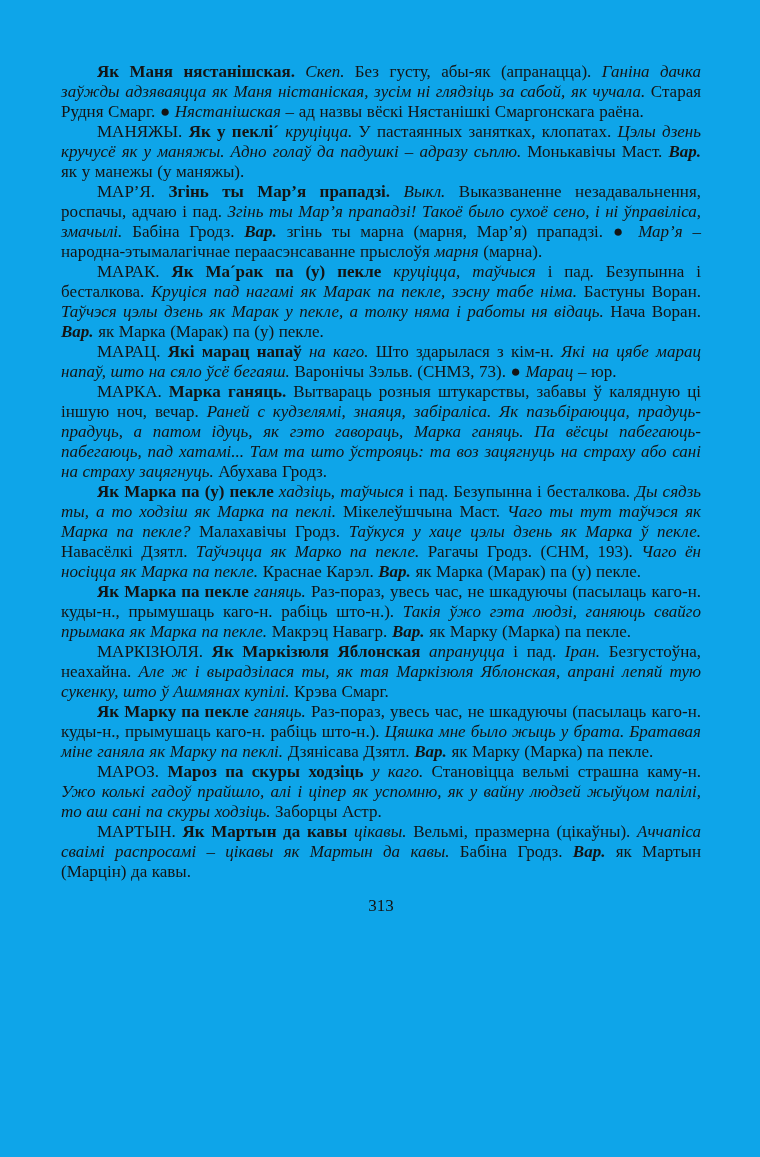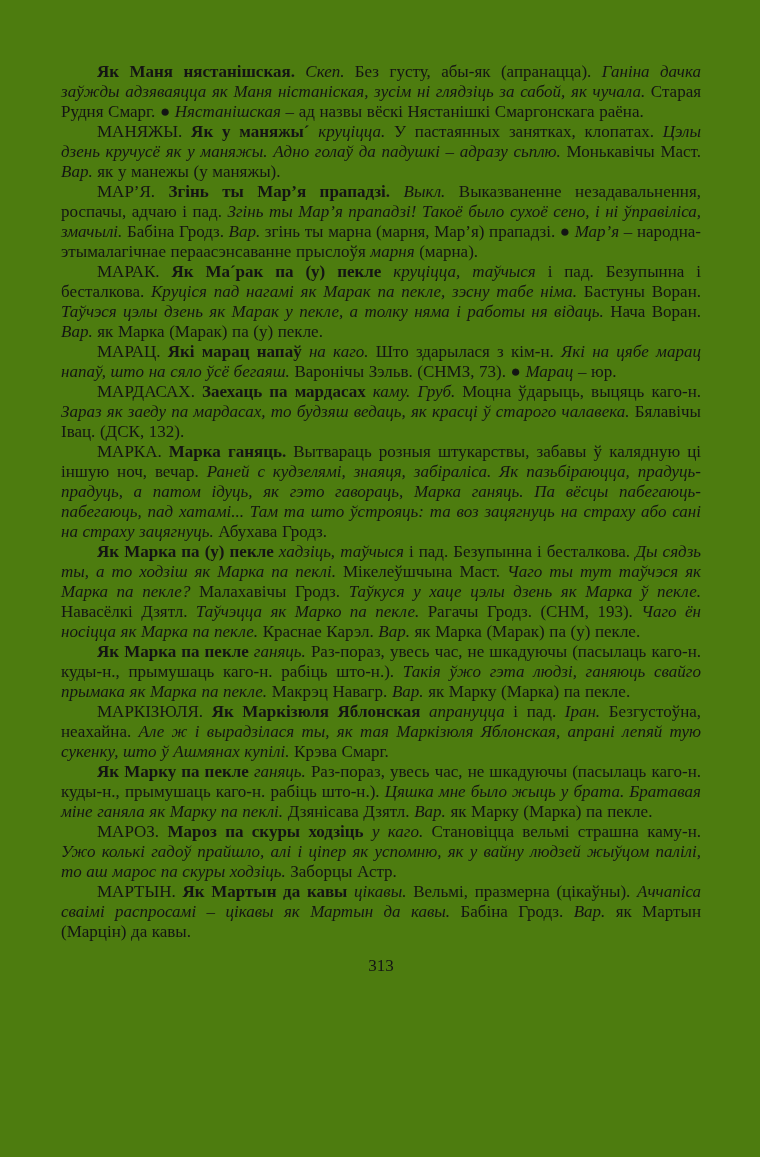--- a/index.html
+++ b/index.html
@@ -5,64 +5,63 @@
   html, body {
     margin: 0;
     padding: 0;
     background: #ffffff;
   }
   .page {
     position: relative;
     width: 760px;
     height: 1157px;
     box-sizing: border-box;
-    background: #4d7c0f;
+    background: #0ea5e9;
     color: #141414;
     font-family: "Liberation Serif", "DejaVu Serif", serif;
     padding: 62px 59px 0 61px;
     overflow: hidden;
   }
   .text-block {
     width: 640px;
   }
   p.entry {
     margin: 0;
     padding: 0;
     text-indent: 36px;
     text-align: justify;
     font-size: 17px;
     line-height: 20px;
     word-spacing: 0.02em;
   }
   p.entry span.r  { font-weight: normal; font-style: normal; }
   p.entry span.b  { font-weight: bold;   font-style: normal; }
   p.entry span.i  { font-weight: normal; font-style: italic; }
-  p.entry span.bi { font-weight: normal;   font-style: italic; }
+  p.entry span.bi { font-weight: bold;   font-style: italic; }
   .folio {
     width: 640px;
     text-align: center;
     font-size: 17px;
     line-height: 20px;
     margin-top: 14px;
     color: #141414;
   }
 </style>
 </head>
 <body>
 
 <main class="page">
   <section class="text-block" id="entries">
       <p class="entry"><span class="b">Як Маня нястанішская. </span><span class="i">Скеп. </span><span class="r">Без густу, абы-як (апранацца). </span><span class="i">Ганіна дачка заўжды адзяваяцца як Маня ністаніская, зусім ні глядзіць за сабой, як чучала. </span><span class="r">Старая Рудня Смарг. ● </span><span class="i">Нястанішская </span><span class="r">– ад назвы вёскі Нястанішкі Смаргонскага раёна.</span></p>
-      <p class="entry"><span class="r">МАНЯЖЫ. </span><span class="b">Як у маняжы´ </span><span class="i">круціцца. </span><span class="r">У пастаянных занятках, клопатах. </span><span class="i">Цэлы дзень кручусё як у маняжы. Адно голаў да падушкі – адразу сьплю. </span><span class="r">Монькавічы Маст. </span><span class="bi">Вар. </span><span class="r">як у манежы (у маняжы).</span></p>
+      <p class="entry"><span class="r">МАНЯЖЫ. </span><span class="b">Як у пеклі´ </span><span class="i">круціцца. </span><span class="r">У пастаянных занятках, клопатах. </span><span class="i">Цэлы дзень кручусё як у маняжы. Адно голаў да падушкі – адразу сьплю. </span><span class="r">Монькавічы Маст. </span><span class="bi">Вар. </span><span class="r">як у манежы (у маняжы).</span></p>
       <p class="entry"><span class="r">МАР’Я. </span><span class="b">Згінь ты Мар’я прападзі. </span><span class="i">Выкл. </span><span class="r">Выказваненне незадавальнення, роспачы, адчаю і пад. </span><span class="i">Згінь ты Мар’я прападзі! Такоё было сухоё сено, і ні ўправіліса, змачылі. </span><span class="r">Бабіна Гродз. </span><span class="bi">Вар. </span><span class="r">згінь ты марна (марня, Мар’я) прападзі. ● </span><span class="i">Мар’я </span><span class="r">– народна-этымалагічнае пераасэнсаванне прыслоўя </span><span class="i">марня </span><span class="r">(марна).</span></p>
       <p class="entry"><span class="r">МАРАК. </span><span class="b">Як Ма´рак па (у) пекле </span><span class="i">круціцца, таўчыся </span><span class="r">і пад. Безупынна і бесталкова. </span><span class="i">Круціся пад нагамі як Марак па пекле, зэсну табе німа. </span><span class="r">Бастуны Воран. </span><span class="i">Таўчэся цэлы дзень як Марак у пекле, а толку няма і работы ня відаць. </span><span class="r">Нача Воран. </span><span class="bi">Вар. </span><span class="r">як Марка (Марак) па (у) пекле.</span></p>
       <p class="entry"><span class="r">МАРАЦ. </span><span class="b">Які марац напаў </span><span class="i">на каго. </span><span class="r">Што здарылася з кім-н. </span><span class="i">Які на цябе марац напаў, што на сяло ўсё бегаяш. </span><span class="r">Варонічы Зэльв. (СНМЗ, 73). ● </span><span class="i">Марац </span><span class="r">– юр.</span></p>
-      <p class="entry"><span class="r">МАРДАСАХ. </span><span class="b">Заехаць па мардасах </span><span class="i">каму. Груб. </span><span class="r">Моцна ўдарыць, выцяць каго-н. </span><span class="i">Зараз як заеду па мардасах, то будзяш ведаць, як красці ў старого чалавека. </span><span class="r">Бялавічы Івац. (ДСК, 132).</span></p>
       <p class="entry"><span class="r">МАРКА. </span><span class="b">Марка ганяць. </span><span class="r">Вытвараць розныя штукарствы, забавы ў калядную ці іншую ноч, вечар. </span><span class="i">Раней с кудзелямі, знаяця, забіраліса. Як пазьбіраюцца, прадуць-прадуць, а патом ідуць, як гэто гавораць, Марка ганяць. Па вёсцы пабегаюць-пабегаюць, пад хатамі... Там та што ўстрояць: та воз зацягнуць на страху або сані на страху зацягнуць. </span><span class="r">Абухава Гродз.</span></p>
       <p class="entry"><span class="b">Як Марка па (у) пекле </span><span class="i">хадзіць, таўчыся </span><span class="r">і пад. Безупынна і бесталкова. </span><span class="i">Ды сядзь ты, а то ходзіш як Марка па пеклі. </span><span class="r">Мікелеўшчына Маст. </span><span class="i">Чаго ты тут таўчэся як Марка па пекле? </span><span class="r">Малахавічы Гродз. </span><span class="i">Таўкуся у хаце цэлы дзень як Марка ў пекле. </span><span class="r">Навасёлкі Дзятл. </span><span class="i">Таўчэцца як Марко па пекле. </span><span class="r">Рагачы Гродз. (СНМ, 193). </span><span class="i">Чаго ён носіцца як Марка па пекле. </span><span class="r">Краснае Карэл. </span><span class="bi">Вар. </span><span class="r">як Марка (Марак) па (у) пекле.</span></p>
       <p class="entry"><span class="b">Як Марка па пекле </span><span class="i">ганяць. </span><span class="r">Раз-пораз, увесь час, не шкадуючы (пасылаць каго-н. куды-н., прымушаць каго-н. рабіць што-н.). </span><span class="i">Такія ўжо гэта людзі, ганяюць свайго прымака як Марка па пекле. </span><span class="r">Макрэц Навагр. </span><span class="bi">Вар. </span><span class="r">як Марку (Марка) па пекле.</span></p>
       <p class="entry"><span class="r">МАРКІЗЮЛЯ. </span><span class="b">Як Маркізюля Яблонская </span><span class="i">апрануцца </span><span class="r">і пад. </span><span class="i">Іран. </span><span class="r">Безгустоўна, неахайна. </span><span class="i">Але ж і вырадзілася ты, як тая Маркізюля Яблонская, апрані лепяй тую сукенку, што ў Ашмянах купілі. </span><span class="r">Крэва Смарг.</span></p>
       <p class="entry"><span class="b">Як Марку па пекле </span><span class="i">ганяць. </span><span class="r">Раз-пораз, увесь час, не шкадуючы (пасылаць каго-н. куды-н., прымушаць каго-н. рабіць што-н.). </span><span class="i">Цяшка мне было жыць у брата. Братавая міне ганяла як Марку па пеклі. </span><span class="r">Дзянісава Дзятл. </span><span class="bi">Вар. </span><span class="r">як Марку (Марка) па пекле.</span></p>
-      <p class="entry"><span class="r">МАРОЗ. </span><span class="b">Мароз па скуры ходзіць </span><span class="i">у каго. </span><span class="r">Становіцца вельмі страшна каму-н. </span><span class="i">Ужо колькі гадоў прайшло, алі і ціпер як успомню, як у вайну людзей жыўцом палілі, то аш марос па скуры ходзіць. </span><span class="r">Заборцы Астр.</span></p>
+      <p class="entry"><span class="r">МАРОЗ. </span><span class="b">Мароз па скуры ходзіць </span><span class="i">у каго. </span><span class="r">Становіцца вельмі страшна каму-н. </span><span class="i">Ужо колькі гадоў прайшло, алі і ціпер як успомню, як у вайну людзей жыўцом палілі, то аш сані па скуры ходзіць. </span><span class="r">Заборцы Астр.</span></p>
       <p class="entry"><span class="r">МАРТЫН. </span><span class="b">Як Мартын да кавы </span><span class="i">цікавы. </span><span class="r">Вельмі, празмерна (цікаўны). </span><span class="i">Аччапіса сваімі распросамі – цікавы як Мартын да кавы. </span><span class="r">Бабіна Гродз. </span><span class="bi">Вар. </span><span class="r">як Мартын (Марцін) да кавы.</span></p>
     </section>
   <div class="folio">313</div>
 </main>
 
 </body></html>

